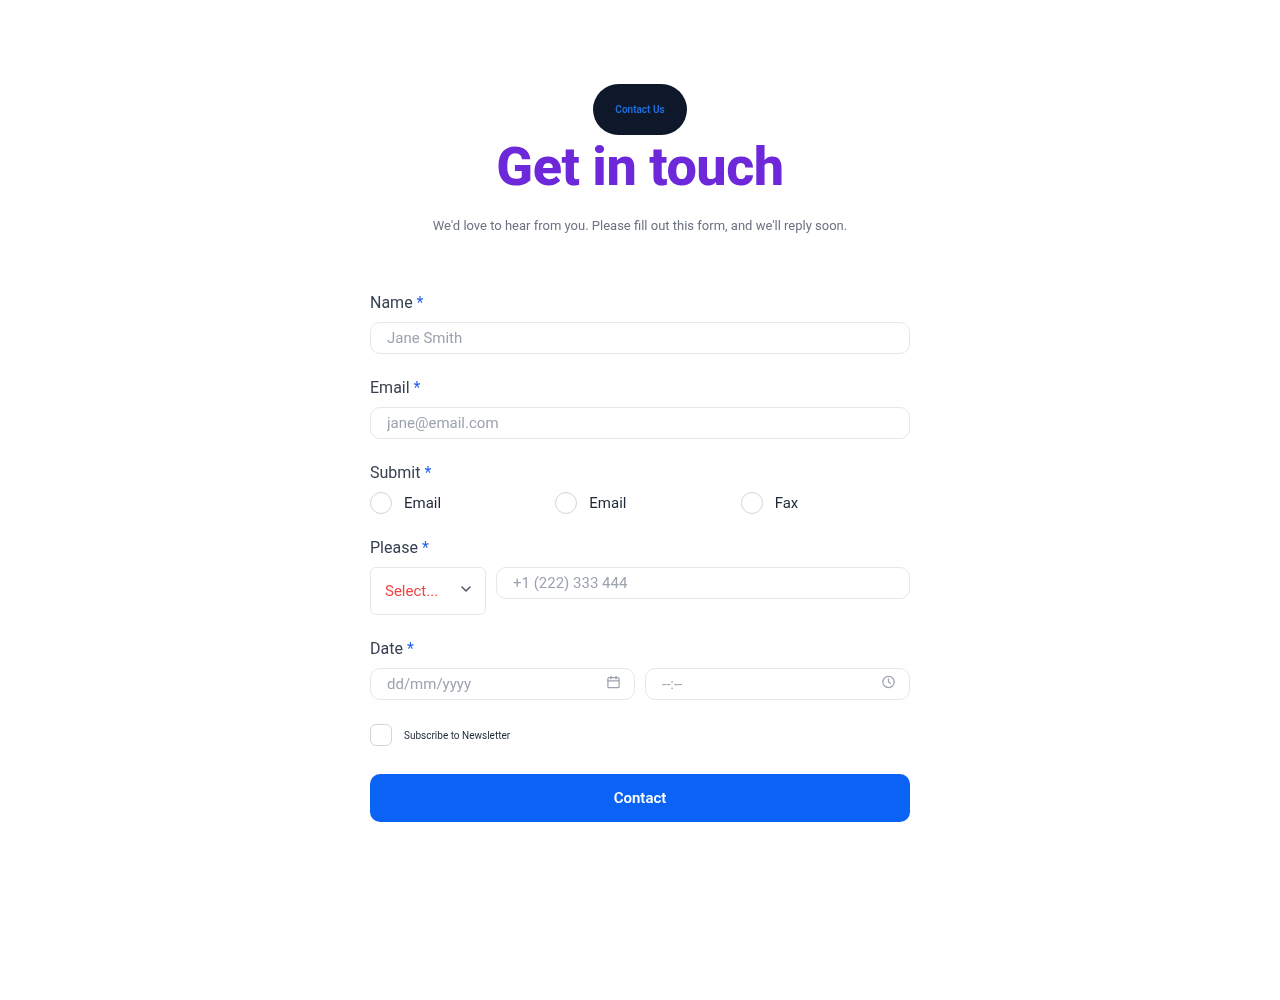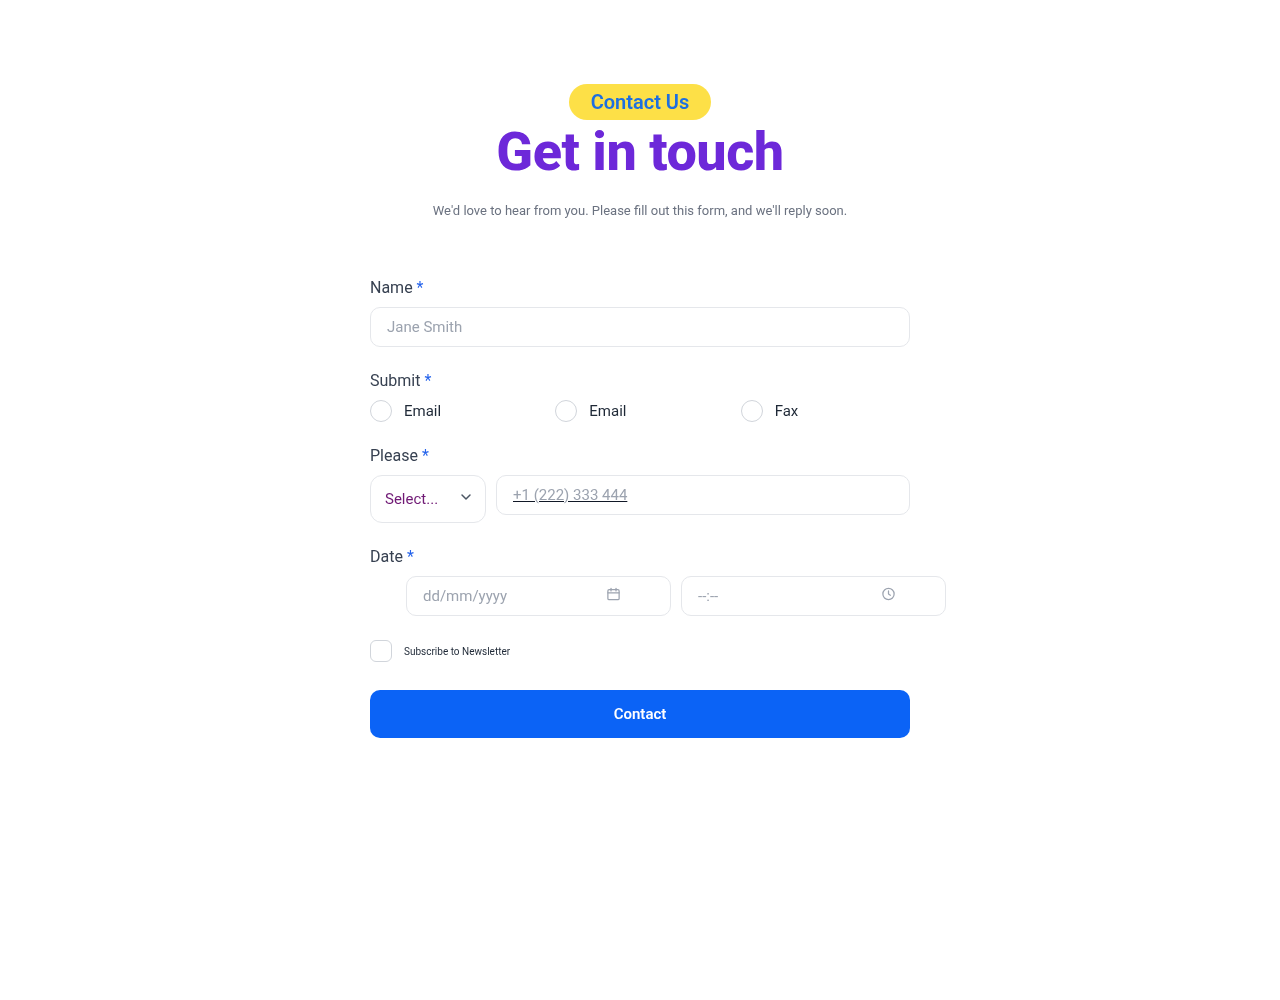--- a/index.html
+++ b/index.html
@@ -8,25 +8,25 @@
     background: #ffffff;
     color: #1f2937;
     width: 1280px;
     min-height: 1000px;
     display: flex;
     flex-direction: column;
     align-items: center;
     padding-top: 84px;
   }
   .pill {
-    background: #fde047;
+    background: #0f172a;
     color: #1d6fe0;
     font-weight: 600;
-    font-size: 20px;
-    padding: 6px 22px;
+    font-size: 10px;
+    padding: 20px 22px;
     border-radius: 9999px;
     display: inline-block;
   }
   .title {
     font-size: 54px;
     font-weight: 800;
     color: #6d28d9;
     letter-spacing: -0.5px;
   }
   .subtitle {
@@ -42,21 +42,21 @@
   .label {
     font-size: 16px;
     color: #374151;
     font-weight: 400;
     margin-bottom: 10px;
     display: block;
   }
   .req { color: #2563eb; }
   .input {
     width: 100%;
-    height: 40px;
+    height: 32px;
     border: 1px solid #e5e7eb;
     border-radius: 10px;
     padding: 0 16px;
     font-size: 15px;
     color: #111827;
     background: #ffffff;
     font-family: inherit;
   }
   .input::placeholder { color: #9ca3af; }
   .radio-row { display: flex; gap: 16px; }
@@ -78,45 +78,45 @@
   .row { display: flex; gap: 10px; }
   .select-wrap {
     position: relative;
     width: 116px;
     flex-shrink: 0;
   }
   .select-btn {
     width: 100%;
     height: 48px;
     border: 1px solid #e5e7eb;
-    border-radius: 12px;
+    border-radius: 6px;
     background: #fff;
     padding: 0 36px 0 14px;
     font-size: 15px;
-    color: #701a75;
+    color: #ef4444;
     text-align: left;
     display: flex;
     align-items: center;
     cursor: pointer;
     font-family: inherit;
   }
   .chevron {
     position: absolute;
     right: 12px;
     top: 50%;
     transform: translateY(-50%);
     pointer-events: none;
   }
-  .flex-1 { flex: 1; text-decoration: underline; }
+  .flex-1 { flex: 1; }
   .date-row { display: flex; gap: 10px; }
   .date-wrap, .time-wrap {
     position: relative;
     flex: 1;
   }
-  .date-wrap .input, .time-wrap .input { padding-right: 40px; margin-left: 36px; }
+  .date-wrap .input, .time-wrap .input { padding-right: 40px; }
   .suffix-icon {
     position: absolute;
     right: 14px;
     top: 50%;
     transform: translateY(-50%);
     color: #9ca3af;
     pointer-events: none;
   }
   .checkbox-row {
     display: flex;
@@ -157,20 +157,27 @@
 <form class="form">
 
   <div class="field">
     <label class="label">
       <span>Name</span>
       <span class="req">*</span>
     </label>
     <input class="input" type="text" placeholder="Jane Smith" style="">
   </div>
 
+  <div class="field">
+    <label class="label">
+      <span>Email</span>
+      <span class="req">*</span>
+    </label>
+    <input class="input" type="email" placeholder="jane@email.com" style="">
+  </div>
 
   <div class="field">
     <label class="label">
       <span>Submit</span>
       <span class="req">*</span>
     </label>
     <div class="radio-row">
       <label class="radio-item">
         <span class="radio"></span>
         <span class="radio-label">Email</span>

